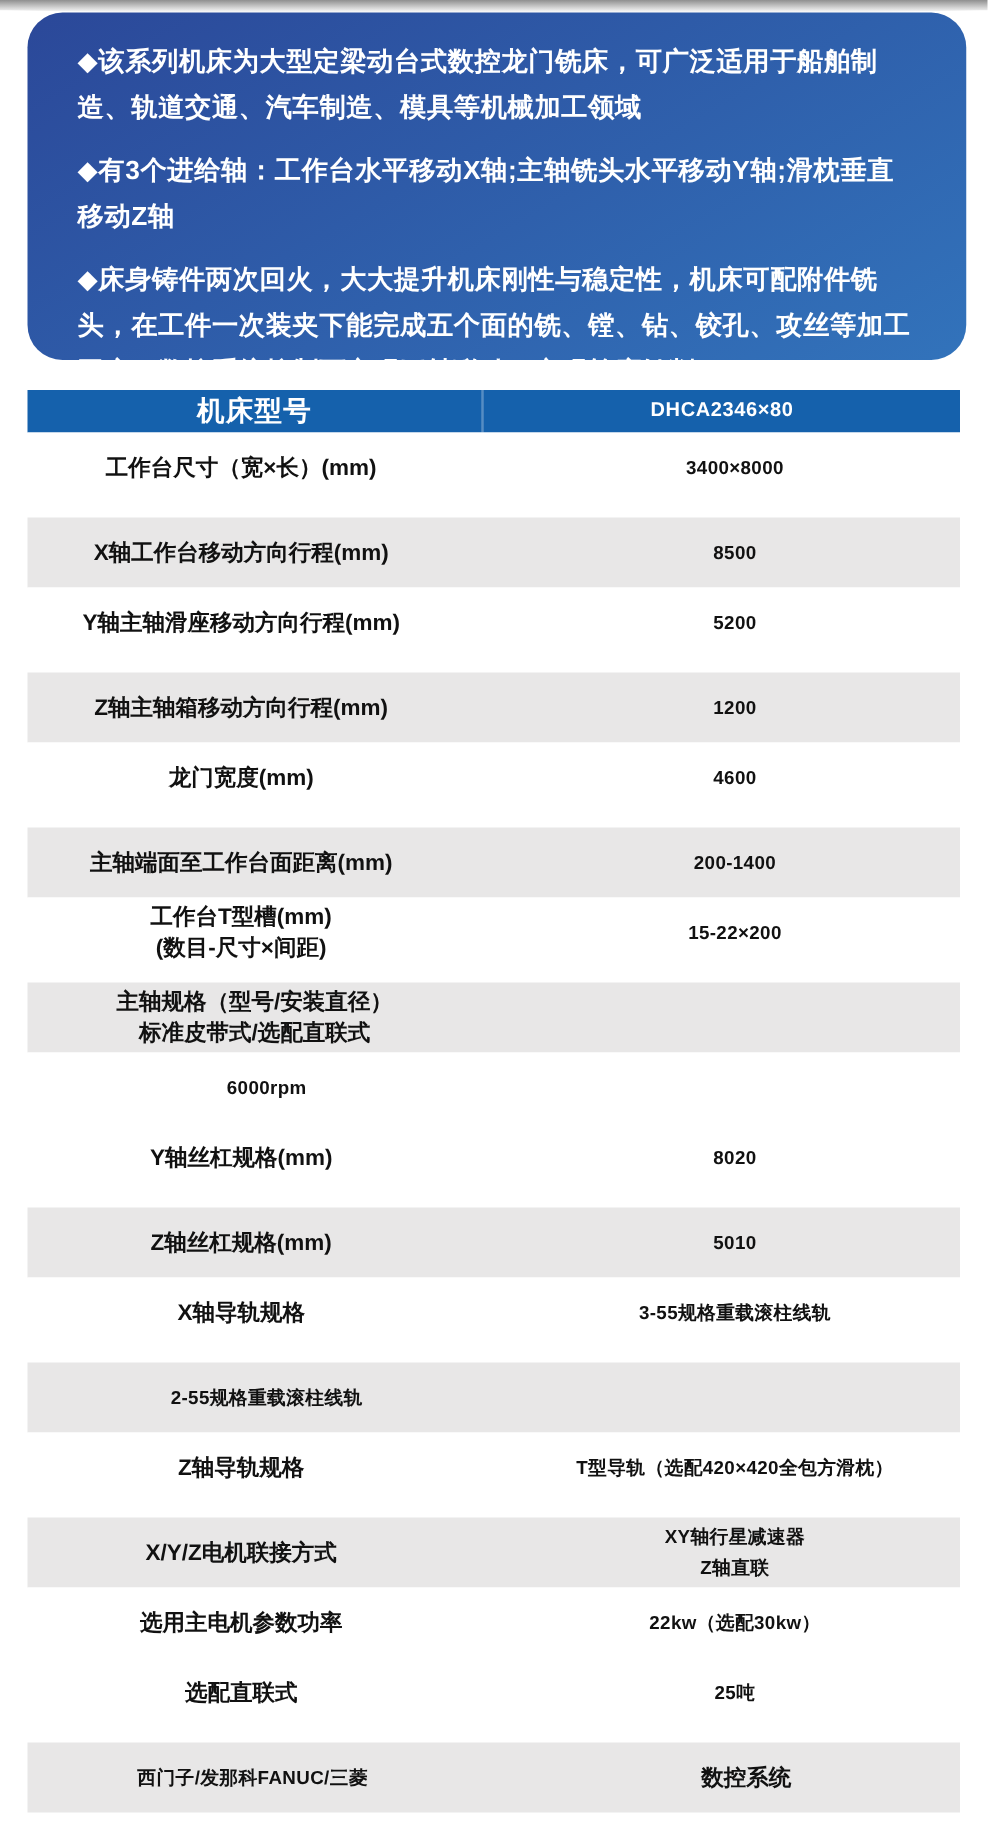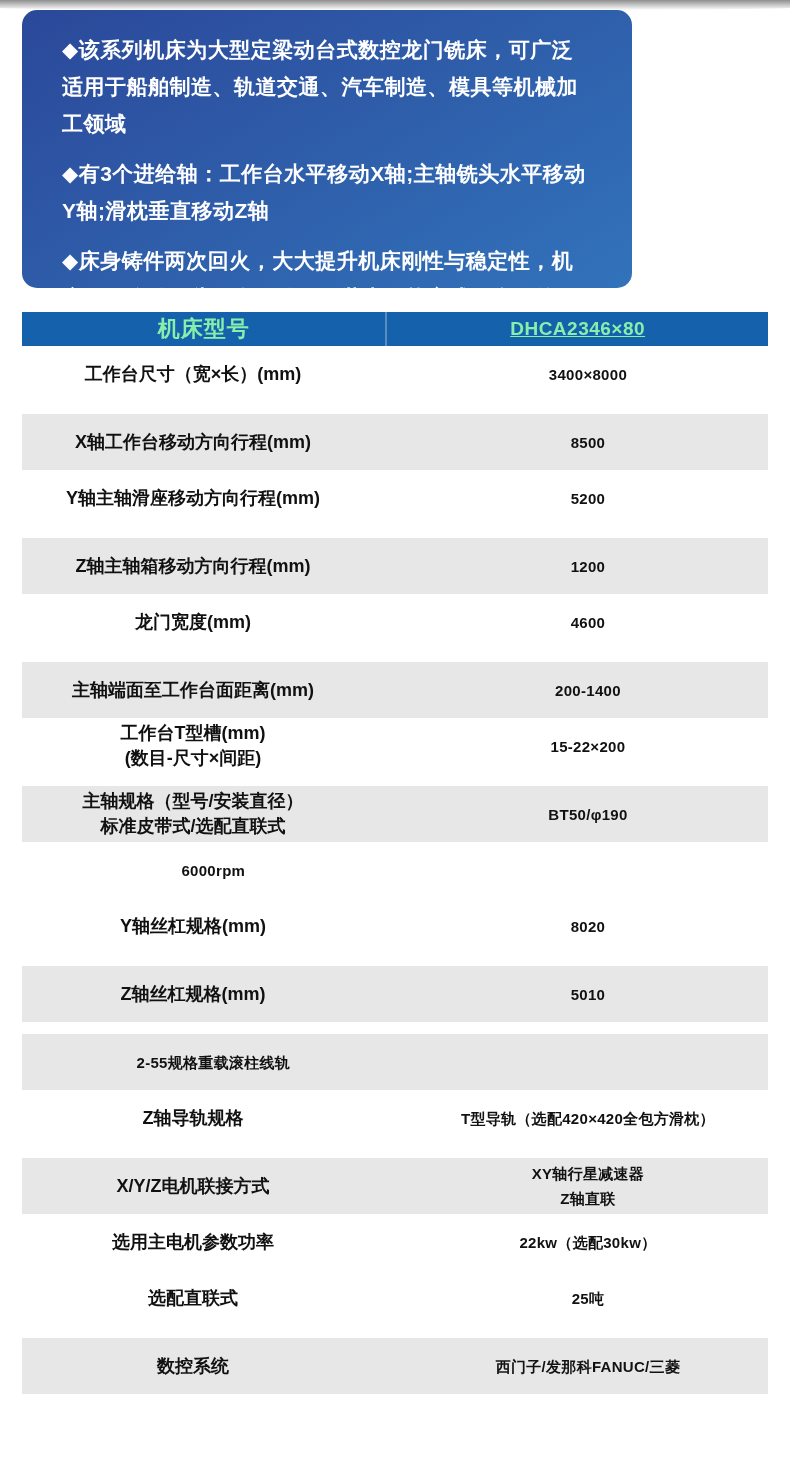--- a/index.html
+++ b/index.html
@@ -19,47 +19,47 @@
     overflow:hidden;
   }
   
   .top-shadow{
     position:absolute;top:0;left:-6%;width:112%;height:11px;
     background:linear-gradient(to bottom,#8f8f8f,#fdfdfd 90%);
     border-radius:0 0 100% 100% / 0 0 95% 95%;
   }
   
   .intro-panel{
-    position:absolute;left:22px;top:10px;width:610px;height:278px;
+    position:absolute;left:22px;top:10px;width:751px;height:278px;
     background:linear-gradient(150deg,var(--panel-grad-start) 0%,var(--panel-grad-end) 100%);
-    border-radius:15px;
+    border-radius:28px;
     color:#ffffff;
     padding:21px 40px 0 40px;
   }
   .intro-panel p.bullet{
     margin:0 0 13px 0;
     font-size:21px;
     line-height:37px;
     font-weight:bold;
     letter-spacing:0.5px;
     white-space:pre-line;
   }
   
   .spec-table{
     position:absolute;left:22px;top:312px;width:746px;
     color:var(--table-text);
   }
   .thead{
     display:flex;height:34px;
     background:var(--header-bg);
-    color:#86efac;font-weight:bold;
+    color:#ffffff;font-weight:bold;
   }
   .th{display:flex;align-items:center;justify-content:center;}
   .th-label{width:48.7%;font-size:22px;letter-spacing:1px;}
-  .th-value{width:51.3%;font-size:19px;border-left:2px solid rgba(255,255,255,0.28);letter-spacing:0.5px;text-decoration:underline;}
+  .th-value{width:51.3%;font-size:16px;border-left:2px solid rgba(255,255,255,0.28);letter-spacing:0.5px;}
   .tr{
     display:flex;height:56px;background:#ffffff;gap:44px;
   }
   .tr.shaded{background:var(--row-shaded);margin-top:12px;}
   .td{
     display:flex;align-items:center;justify-content:center;
     text-align:center;white-space:pre-line;
   }
   .td-label{width:48.7%;font-size:18px;font-weight:bold;line-height:25px;}
   .td-value{width:51.3%;font-size:15px;font-weight:bold;line-height:25px;letter-spacing:0.3px;}
@@ -110,32 +110,35 @@
         <div class="td td-value">200-1400</div>
       </div>
       <div class="tr">
         <div class="td td-label">工作台T型槽(mm)
 (数目-尺寸×间距)</div>
         <div class="td td-value">15-22×200</div>
       </div>
       <div class="tr shaded">
         <div class="td td-label">主轴规格（型号/安装直径）
 标准皮带式/选配直联式</div>
-        <div class="td td-value">BT50/φ190</div>
       </div>
       <div class="tr">
         <div class="td td-value">6000rpm</div>
       </div>
       <div class="tr">
         <div class="td td-label">Y轴丝杠规格(mm)</div>
         <div class="td td-value">8020</div>
       </div>
       <div class="tr shaded">
         <div class="td td-label">Z轴丝杠规格(mm)</div>
         <div class="td td-value">5010</div>
+      </div>
+      <div class="tr">
+        <div class="td td-label">X轴导轨规格</div>
+        <div class="td td-value">3-55规格重载滚柱线轨</div>
       </div>
       <div class="tr shaded">
         <div class="td td-value">2-55规格重载滚柱线轨</div>
       </div>
       <div class="tr">
         <div class="td td-label">Z轴导轨规格</div>
         <div class="td td-value">T型导轨（选配420×420全包方滑枕）</div>
       </div>
       <div class="tr shaded">
         <div class="td td-label">X/Y/Z电机联接方式</div>
@@ -144,17 +147,17 @@
       </div>
       <div class="tr">
         <div class="td td-label">选用主电机参数功率</div>
         <div class="td td-value">22kw（选配30kw）</div>
       </div>
       <div class="tr">
         <div class="td td-label">选配直联式</div>
         <div class="td td-value">25吨</div>
       </div>
       <div class="tr shaded">
+        <div class="td td-value">西门子/发那科FANUC/三菱</div>
         <div class="td td-label">数控系统</div>
-        <div class="td td-value">西门子/发那科FANUC/三菱</div>
       </div>
     </div>
 </section>
 
 </body></html>

